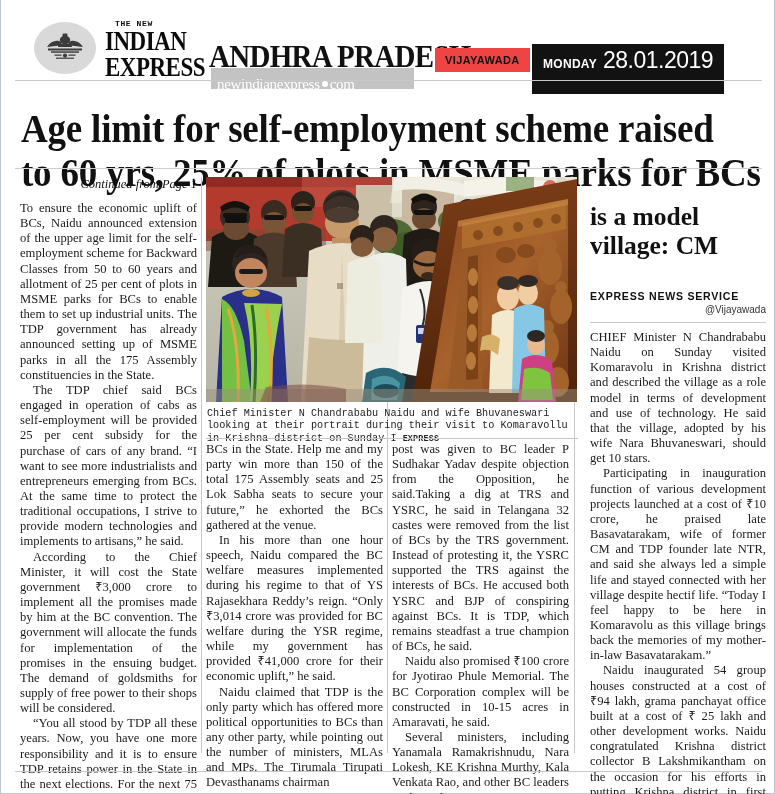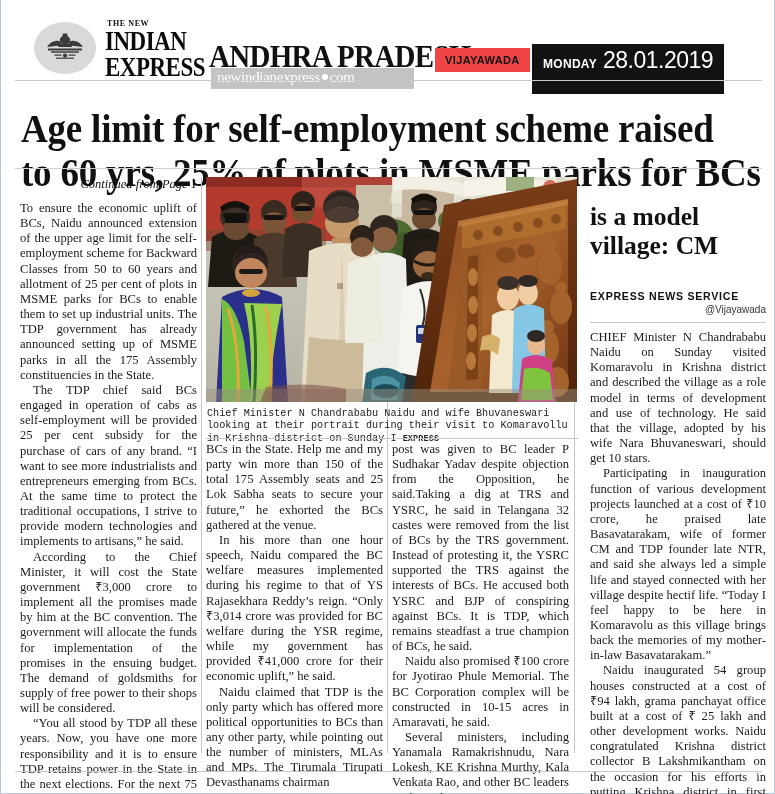--- a/index.html
+++ b/index.html
@@ -22,23 +22,23 @@
     position:absolute;left:0;top:16px;width:100%;height:62px;
   }
   .emblem{
     position:absolute;left:33px;top:6px;width:62px;height:52px;
     border-radius:50%;background:#d9d9d9;
     display:flex;align-items:center;justify-content:center;
   }
   .emblem svg{display:block;}
   .logo-block{position:absolute;left:104px;top:3px;width:120px;}
   .logo-thenew{
-    font-family:Liberation Serif, serif;font-weight:bold;
+    font-family:Liberation Mono, monospace;font-weight:bold;
     font-size:8px;letter-spacing:.6px;line-height:9px;color:#111;
-    margin-left:2px;
+    margin-left:10px;
   }
   .logo-indian,.logo-express{
     font-family:"Liberation Serif",serif;font-weight:bold;
     color:#0b0b0b;line-height:.92;
     letter-spacing:-0.5px;
     transform:scaleY(1.22);transform-origin:left top;
   }
   .logo-indian{font-size:23px;}
   .logo-express{font-size:23px;margin-top:5px;}
   .ap-title{
@@ -46,21 +46,21 @@
     font-family:"Liberation Serif",serif;font-weight:bold;
     font-size:29px;letter-spacing:-0.7px;color:#111;
     transform:scaleY(1.12);transform-origin:left top;
     white-space:nowrap;
   }
   .ap-url{
     position:absolute;left:210px;top:52px;width:203px;height:21px;
     background:#c3c3c3;
   }
   .ap-url span{
-    display:block;padding:1px 0 0 6px;
+    display:block;padding:8px 0 0 6px;
     font-family:"Liberation Serif",serif;
     font-size:15px;color:#fff;letter-spacing:-0.3px;white-space:nowrap;
   }
   .dot{display:inline-block;width:6px;height:6px;background:#fff;border-radius:50%;
        vertical-align:middle;margin:0 2px 3px 2px;}
   .edition-chip{
     position:absolute;left:434px;top:32px;
     background:#ef4444;color:#111;
     font-family:"Liberation Sans",sans-serif;font-weight:bold;
     font-size:11px;letter-spacing:.4px;

